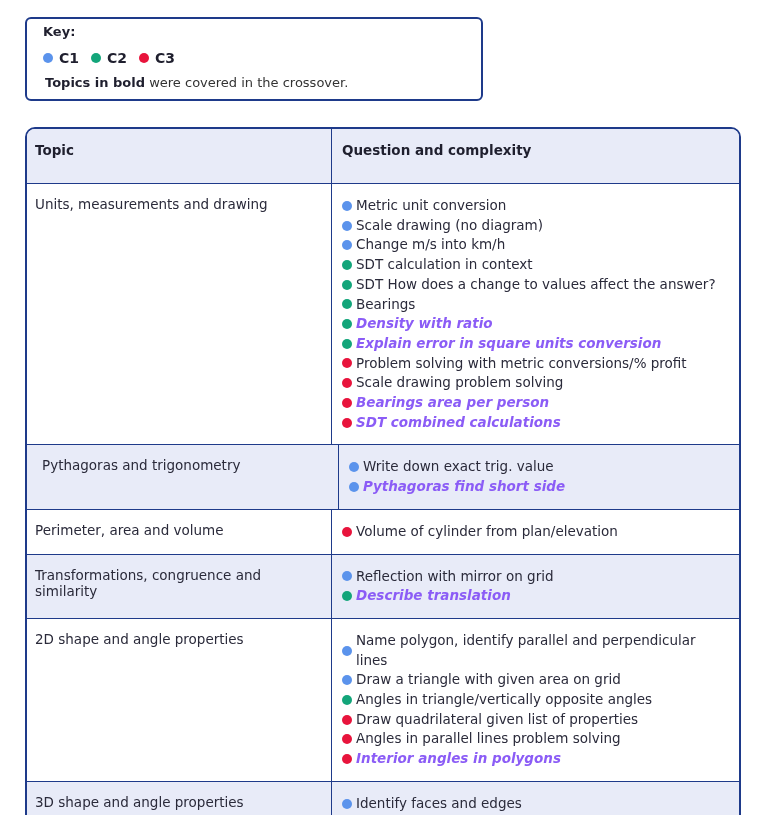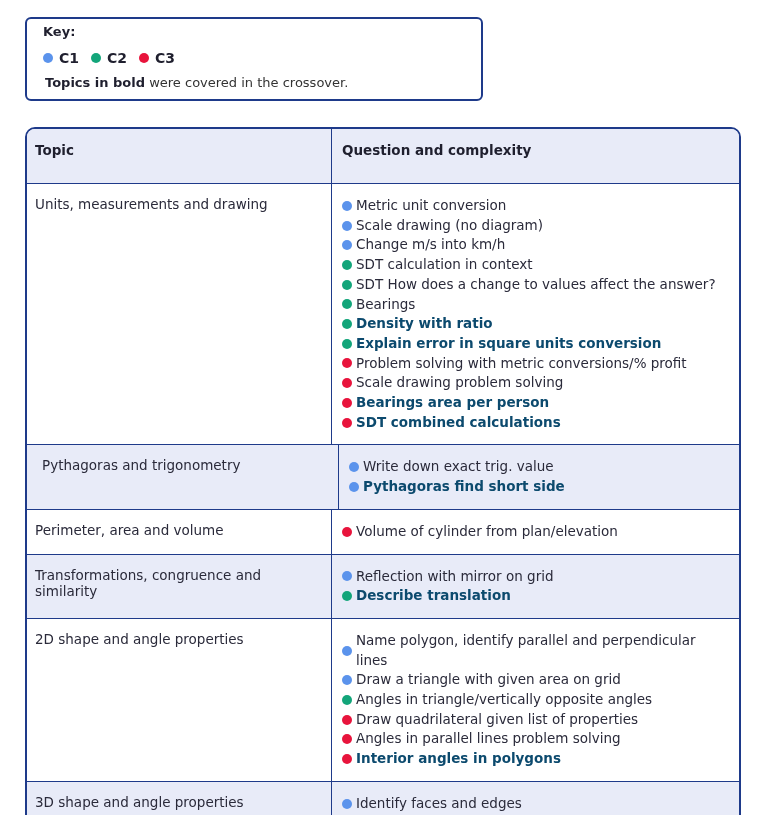--- a/index.html
+++ b/index.html
@@ -28,21 +28,21 @@
     .row { display: flex; border-top: 1px solid #1e3a8a; }
     .row:first-child { border-top: none; }
     .row.shade { background: #e8ebf8; }
     .cell-topic { width: 305px; box-sizing: border-box; padding: 12px 8px; border-right: 1px solid #1e3a8a; font-size: 13.5px; color: #2a2a3a; }
     .cell-q { flex: 1; box-sizing: border-box; padding: 12px 10px 12px 10px; font-size: 13.5px; color: #2a2a3a; }
     .hdr .cell-topic, .hdr .cell-q { font-weight: bold; padding-top: 13px; padding-bottom: 13px; color: #1f1f2e; }
     .hdr { height: 54px; }
     .qlist { margin: 0; padding: 0; list-style: none; }
     .qitem { display: flex; align-items: center; line-height: 19.7px; }
     .qitem .dot { margin-right: 4px; }
-    .qitem.bold { font-weight: bold; color: #0c4a6e; }
+    .qitem.bold { font-weight: bold; color: #8b5cf6; font-style: italic; }
   </style>
 </head>
 <body>
 
 <div class="key">
   <div class="key-title">Key:</div>
   <div class="key-levels" id="key-levels">
       <span class="key-level">
         <span class="dot" style="background: rgb(91, 147, 236);"></span>
         <span>C1</span>

